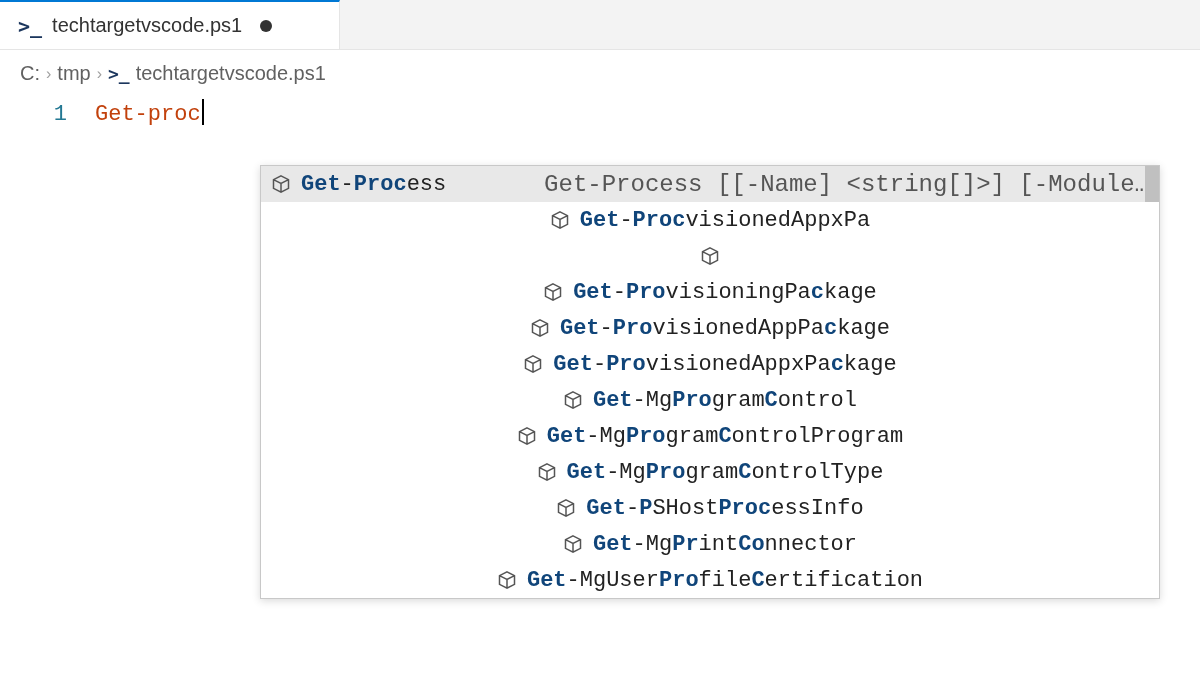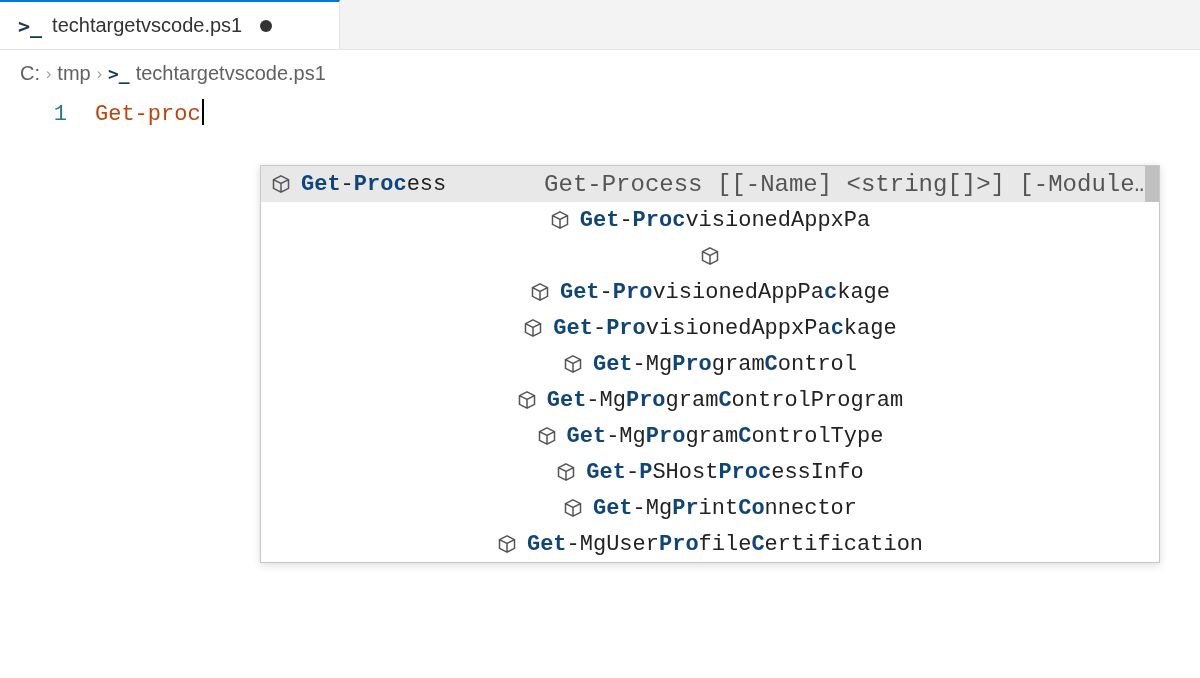--- a/index.html
+++ b/index.html
@@ -192,20 +192,28 @@
           <path fill="none" stroke="#555" stroke-width="1.2" d="M8 1.5 L14 4.5 L14 11.5 L8 14.5 L2 11.5 L2 4.5 Z M2 4.5 L8 7.5 L14 4.5 M8 7.5 L8 14.5"></path>
         </svg>
       </span>
     </div>
     <div class="suggest-row">
       <span class="cube-icon">
         <svg viewBox="0 0 16 16" width="20" height="20">
           <path fill="none" stroke="#555" stroke-width="1.2" d="M8 1.5 L14 4.5 L14 11.5 L8 14.5 L2 11.5 L2 4.5 Z M2 4.5 L8 7.5 L14 4.5 M8 7.5 L8 14.5"></path>
         </svg>
       </span>
+      <span class="sug-label"><span class="sug-hl">Get</span><span class="sug-norm">-</span><span class="sug-hl">Pro</span><span class="sug-norm">visioningPa</span><span class="sug-hl">c</span><span class="sug-norm">kage</span></span>
+    </div>
+    <div class="suggest-row">
+      <span class="cube-icon">
+        <svg viewBox="0 0 16 16" width="20" height="20">
+          <path fill="none" stroke="#555" stroke-width="1.2" d="M8 1.5 L14 4.5 L14 11.5 L8 14.5 L2 11.5 L2 4.5 Z M2 4.5 L8 7.5 L14 4.5 M8 7.5 L8 14.5"></path>
+        </svg>
+      </span>
       <span class="sug-label"><span class="sug-hl">Get</span><span class="sug-norm">-</span><span class="sug-hl">Pro</span><span class="sug-norm">visionedAppPa</span><span class="sug-hl">c</span><span class="sug-norm">kage</span></span>
     </div>
     <div class="suggest-row">
       <span class="cube-icon">
         <svg viewBox="0 0 16 16" width="20" height="20">
           <path fill="none" stroke="#555" stroke-width="1.2" d="M8 1.5 L14 4.5 L14 11.5 L8 14.5 L2 11.5 L2 4.5 Z M2 4.5 L8 7.5 L14 4.5 M8 7.5 L8 14.5"></path>
         </svg>
       </span>
       <span class="sug-label"><span class="sug-hl">Get</span><span class="sug-norm">-</span><span class="sug-hl">Pro</span><span class="sug-norm">visionedAppxPa</span><span class="sug-hl">c</span><span class="sug-norm">kage</span></span>
     </div>

